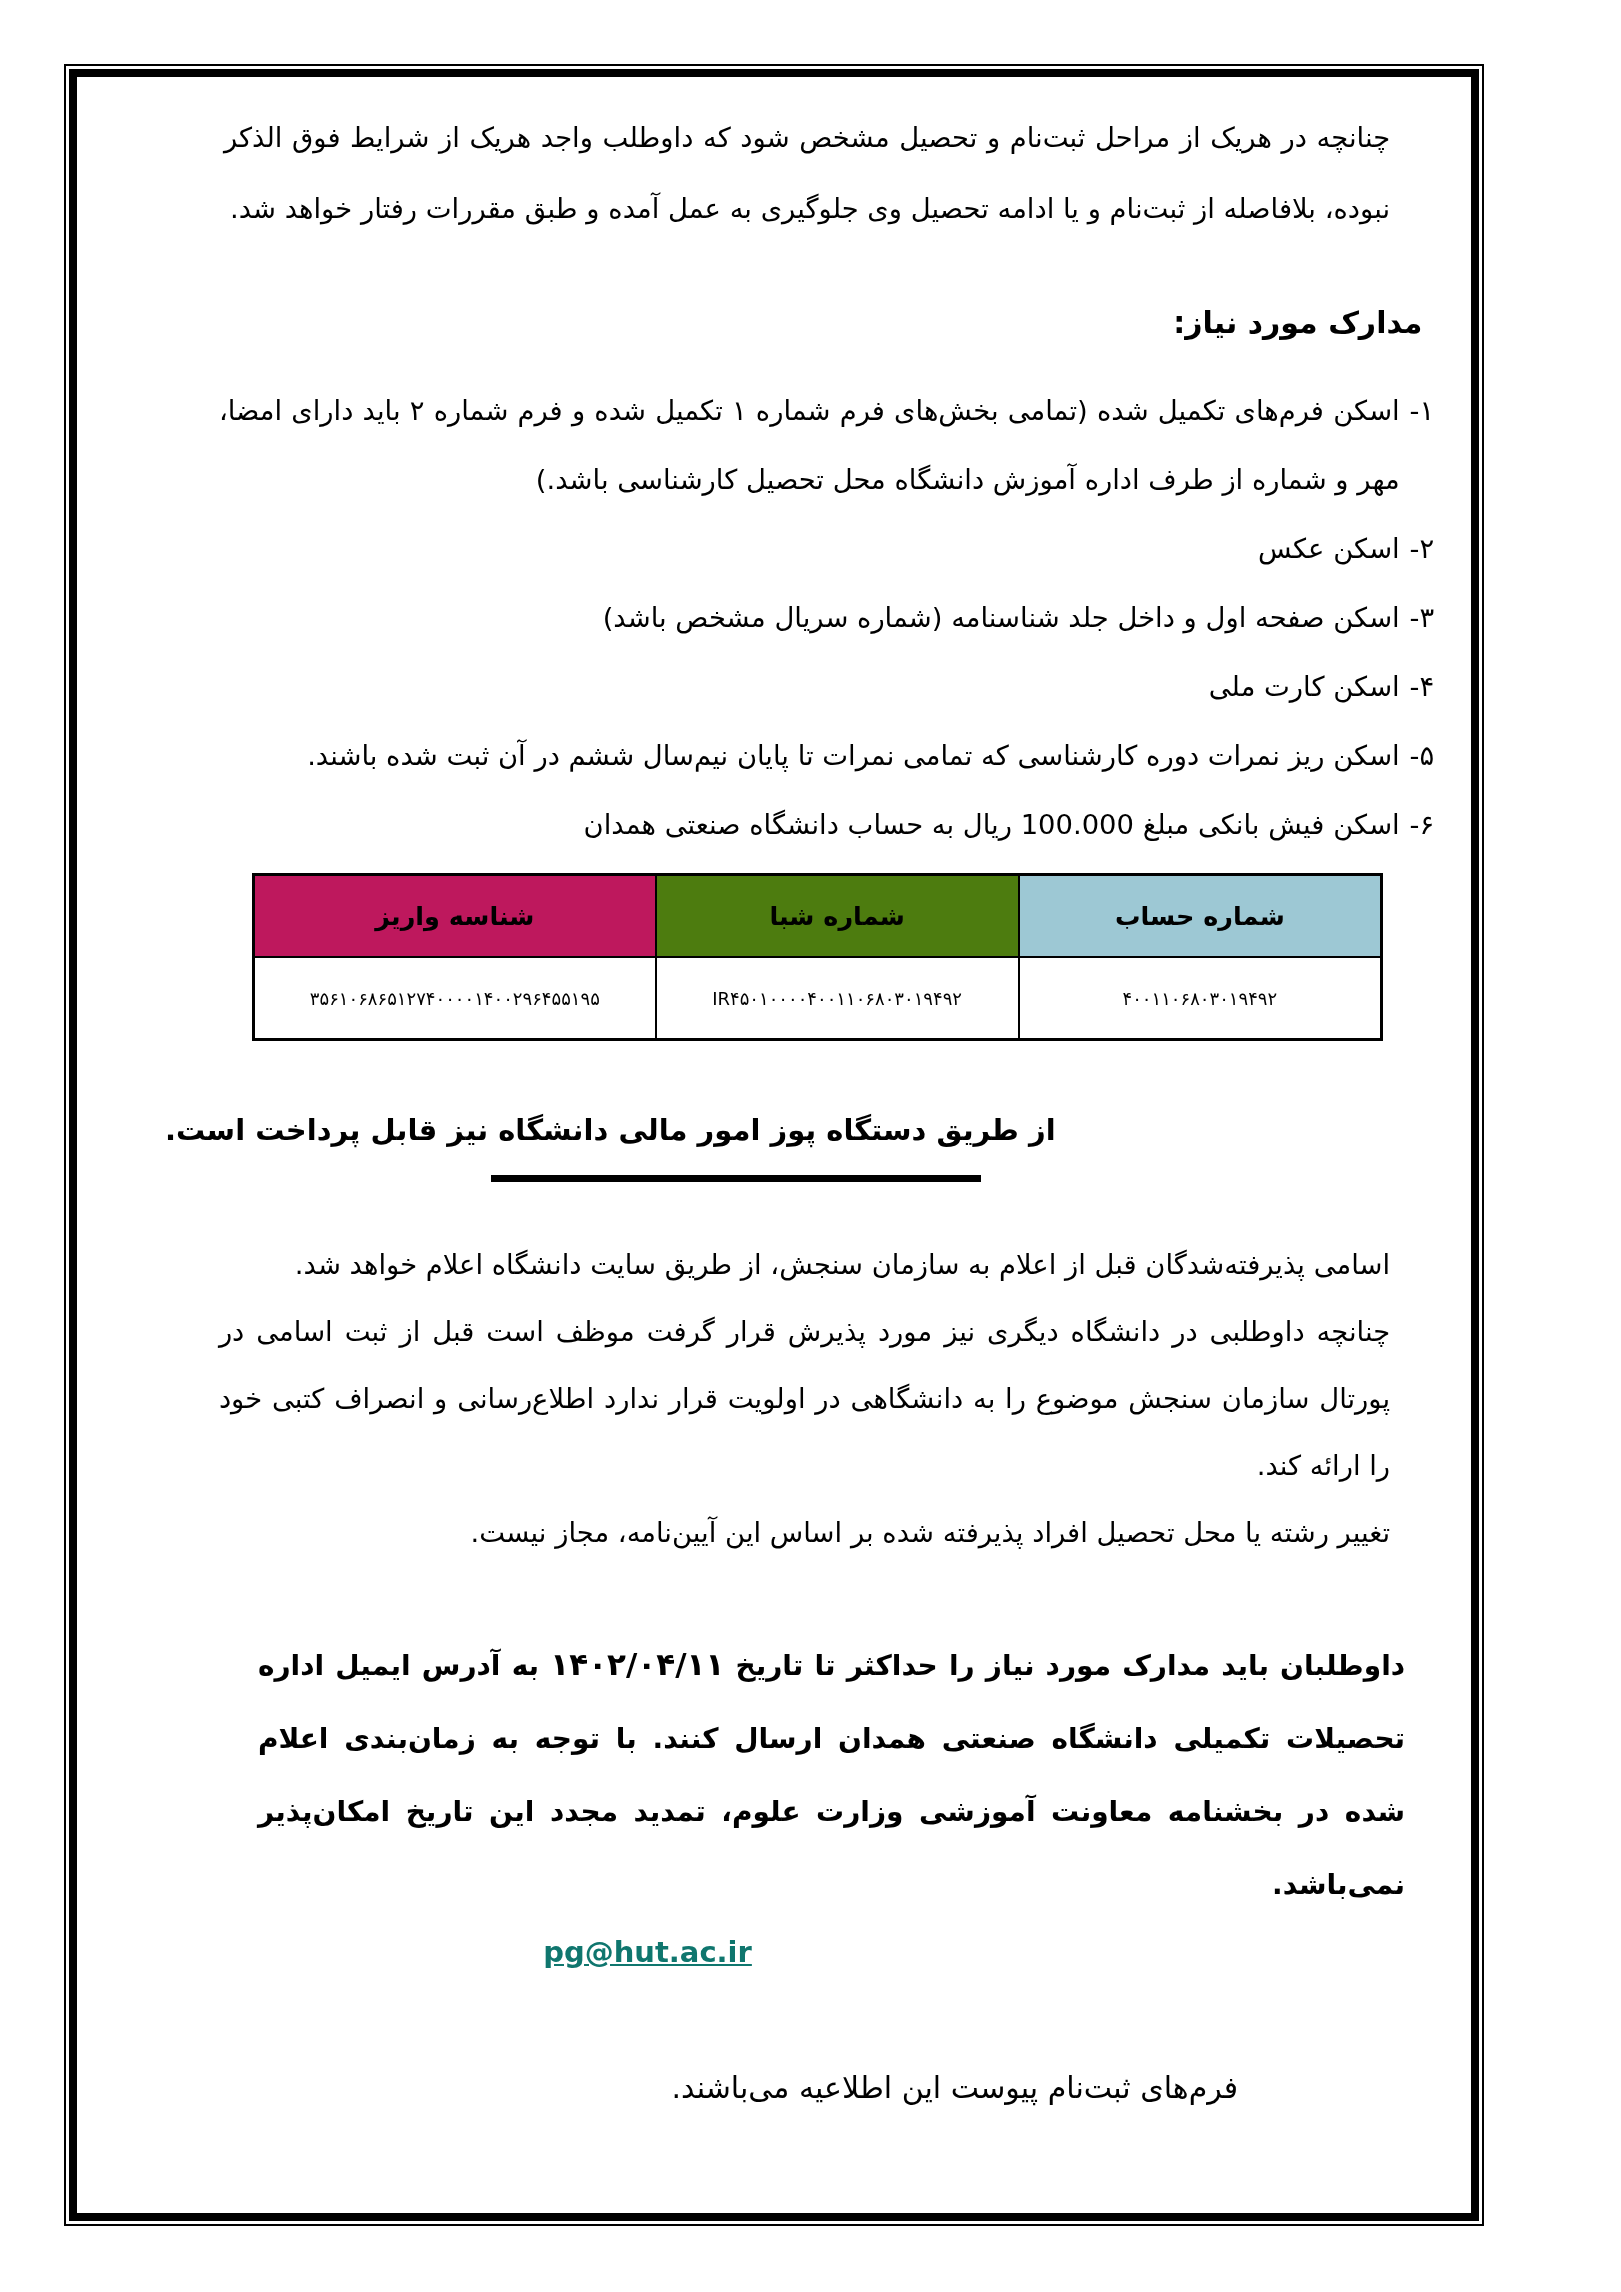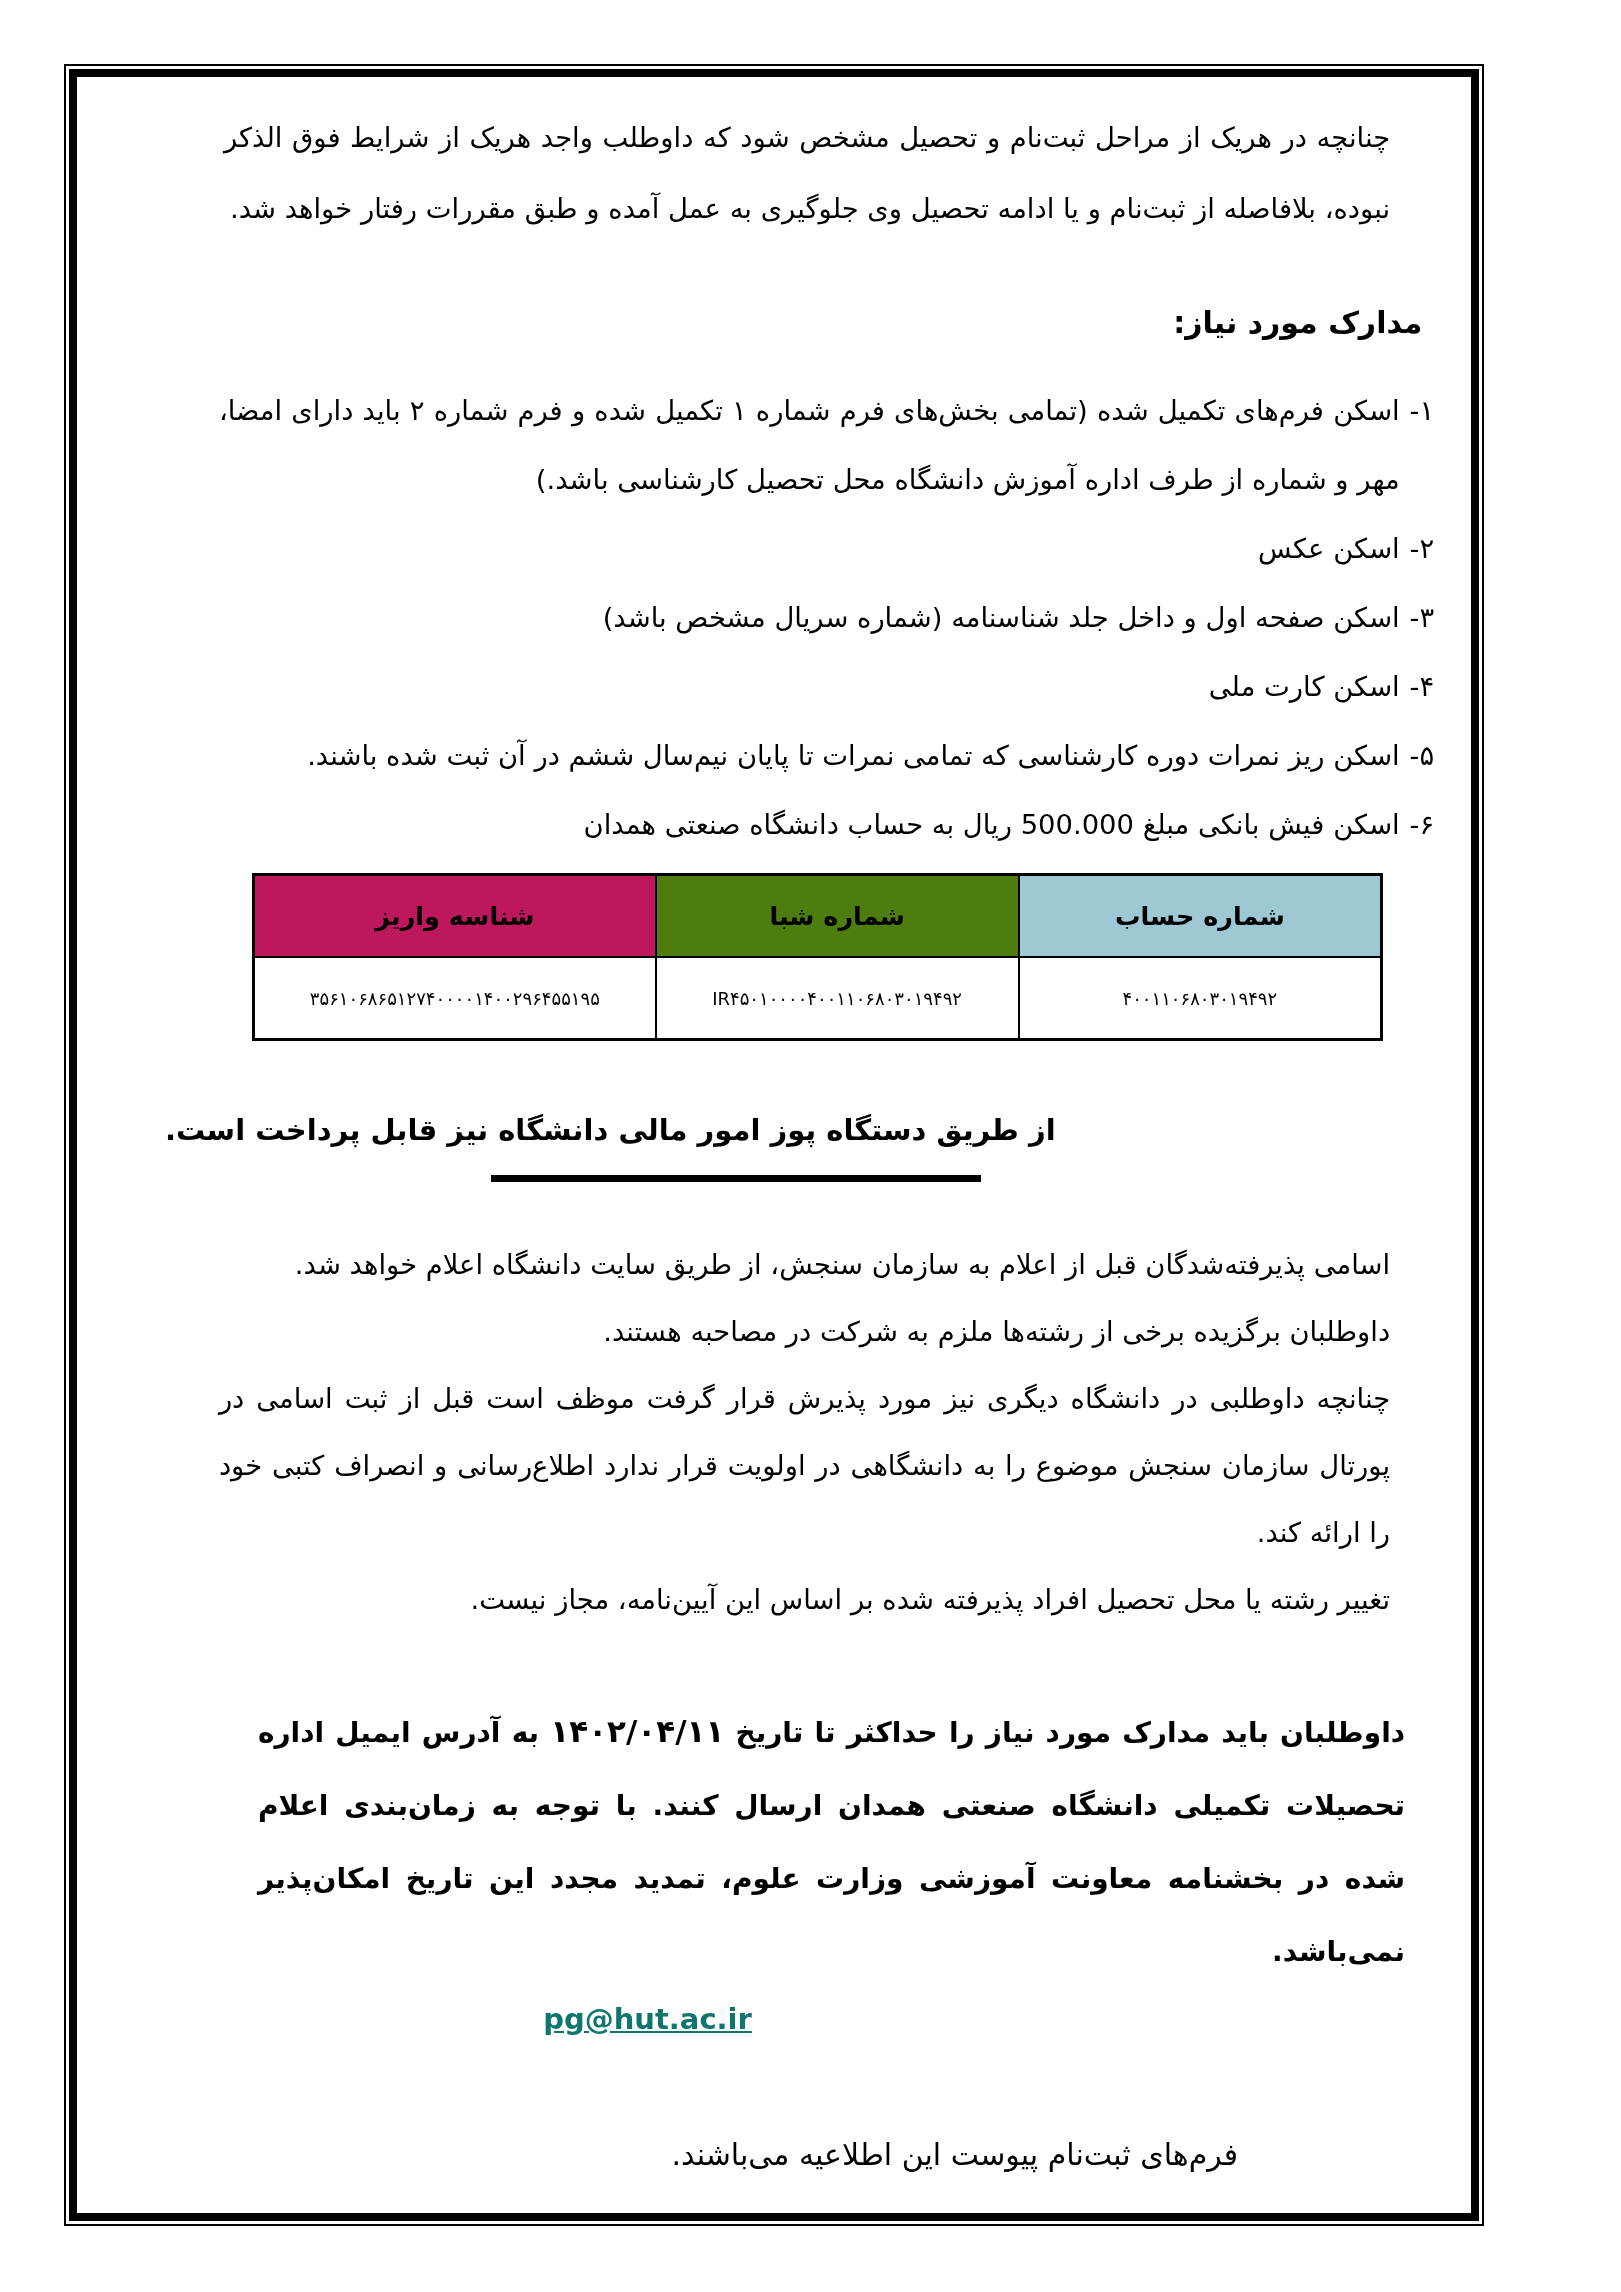--- a/index.html
+++ b/index.html
@@ -100,21 +100,21 @@
       <div class="list-item">
         <span class="num">۴-</span>
         <span class="txt">اسکن کارت ملی</span>
       </div>
       <div class="list-item">
         <span class="num">۵-</span>
         <span class="txt">اسکن ریز نمرات دوره کارشناسی که تمامی نمرات تا پایان نیم‌سال ششم در آن ثبت شده باشند.</span>
       </div>
       <div class="list-item">
         <span class="num">۶-</span>
-        <span class="txt">اسکن فیش بانکی مبلغ 500.000 ریال به حساب دانشگاه صنعتی همدان</span>
+        <span class="txt">اسکن فیش بانکی مبلغ 100.000 ریال به حساب دانشگاه صنعتی همدان</span>
       </div>
     </div>
 
     <table class="bank-table">
       <colgroup>
         <col class="col-account">
           <col class="col-iban">
           <col class="col-payid">
       </colgroup>
       <thead>
@@ -132,21 +132,20 @@
         </tr>
       </tbody>
     </table>
 
     <p class="pos-note">از طریق دستگاه پوز امور مالی دانشگاه نیز قابل پرداخت است.</p>
 
     <div class="underline-bar"></div>
 
     <div class="info-block">
       <p>اسامی پذیرفته‌شدگان قبل از اعلام به سازمان سنجش، از طریق سایت دانشگاه اعلام خواهد شد.</p>
-      <p>داوطلبان برگزیده برخی از رشته‌ها ملزم به شرکت در مصاحبه هستند.</p>
       <p class="justify">چنانچه داوطلبی در دانشگاه دیگری نیز مورد پذیرش قرار گرفت موظف است قبل از ثبت اسامی در پورتال سازمان سنجش موضوع را به دانشگاهی در اولویت قرار ندارد اطلاع‌رسانی و انصراف کتبی خود را ارائه کند.</p>
       <p>تغییر رشته یا محل تحصیل افراد پذیرفته شده بر اساس این آیین‌نامه، مجاز نیست.</p>
     </div>
 
     <p class="deadline"><span>داوطلبان باید مدارک مورد نیاز را حداکثر تا تاریخ </span><span class="date">۱۴۰۲/۰۴/۱۱</span><span> به آدرس ایمیل اداره تحصیلات تکمیلی دانشگاه صنعتی همدان ارسال کنند. با توجه به زمان‌بندی اعلام شده در بخشنامه معاونت آموزشی وزارت علوم، تمدید مجدد این تاریخ امکان‌پذیر نمی‌باشد.</span></p>
 
     <div class="email-row">
       <a class="email-link" id="email-link" style="color: #0f766e;">pg@hut.ac.ir</a>
     </div>
 

